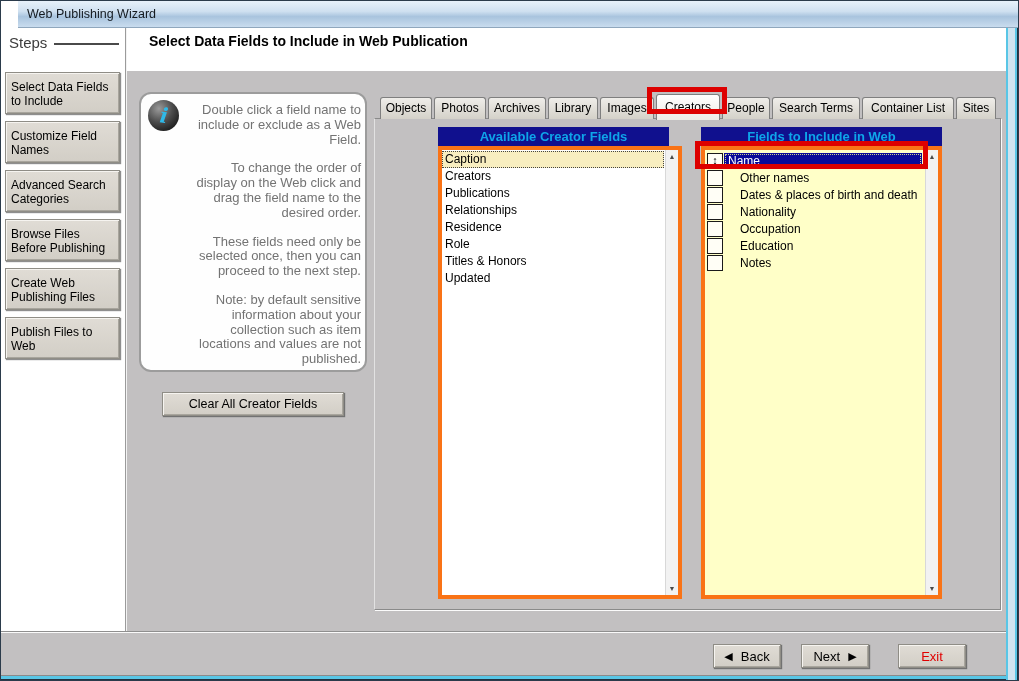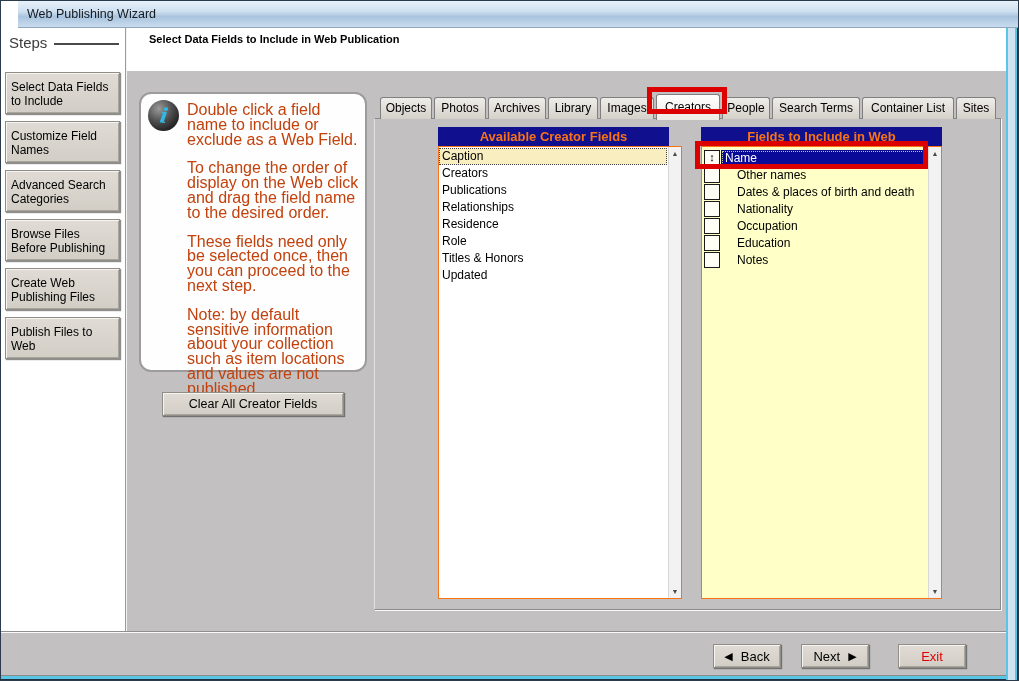--- a/index.html
+++ b/index.html
@@ -44,21 +44,21 @@
     box-shadow:inset 1px 1px 0 #f6f4f0, inset -1px -1px 0 #a8a59d, 1px 1px 1px rgba(50,50,50,.55);
     color:#000; cursor:default;
   }
   .side-btn{
     position:absolute; left:4px; width:115px; height:42px;
     font-size:12px; line-height:14px; text-align:left; padding:4px 2px 2px 5px;
   }
 
   
   .page-title{
-    position:absolute; left:148px; top:32px; font-size:11px; font-weight:bold; color:#000;
+    position:absolute; left:148px; top:32px; font-size:14px; font-weight:bold; color:#000;
   }
 
   
   .work-area{
     position:absolute; left:126px; top:70px; width:880px; height:560px; background:#c2c0c1;
   }
   .bottom-strip{
     position:absolute; left:0; top:630px; width:1007px; height:46px; background:#c2c0c1;
     border-top:1px solid #8f8f8f; box-shadow:inset 0 1px 0 #fafafa;
   }
@@ -72,21 +72,21 @@
     position:absolute; left:7px; top:6px; width:31px; height:31px; border-radius:50%;
     background:radial-gradient(circle at 35% 28%, #9a9a9a 0%, #4c4c4c 45%, #1d1d1d 80%);
     display:flex; align-items:center; justify-content:center;
   }
   .info-icon span{
     font-family:"DejaVu Serif", serif; font-style:italic; font-weight:bold;
     font-size:21px; color:#2fb9e8; transform:rotate(8deg); line-height:1;
   }
   .info-text{
     position:absolute; left:46px; top:9px; width:174px;
-    font-size:16px; line-height:14.8px; color:#c2410c;
+    font-size:13px; line-height:14.8px; color:#737373;text-align:right;
   }
   .info-text p{ margin-bottom:14px; }
 
   .clear-btn{
     position:absolute; left:161px; top:391px; width:182px; height:24px;
     font-size:12.5px; text-align:center;
   }
 
   
   .tab-strip{
@@ -108,27 +108,27 @@
   .tab-panel{
     position:absolute; left:373px; top:117px; width:627px; height:492px;
     background:#c2c0c1;
     border:1px solid #8a8a8a; border-left-color:#e2e2e2;
     box-shadow:1px 1px 0 #fbfbfb;
   }
 
   
   .list-header{
     position:absolute; height:19px; line-height:19px; background:#10108e;
-    color:#f97316; font-weight:bold; font-size:13px; text-align:center;
+    color:#0ea5e9; font-weight:bold; font-size:13px; text-align:center;
   }
   .lh-left{ left:437px; top:126px; width:231px; }
   .lh-right{ left:700px; top:126px; width:241px; }
 
   .listbox{
-    position:absolute; top:145px; height:453px; border:1px solid #f97316;
+    position:absolute; top:145px; height:453px; border:4px solid #f97316;
   }
   .lb-left{ left:437px; width:244px; background:#ffffff; }
   .lb-right{ left:700px; width:241px; background:#ffffc8; }
 
   .vscroll{
     position:absolute; top:0; right:0; bottom:0; width:13px;
     background:#f2f2f2; border-left:1px solid #d8d8d8;
     display:flex; flex-direction:column; justify-content:space-between; align-items:center;
   }
   .vscroll .arr{ font-size:7px; color:#4a4a4a; height:13px; line-height:14px; width:100%; text-align:center; }

